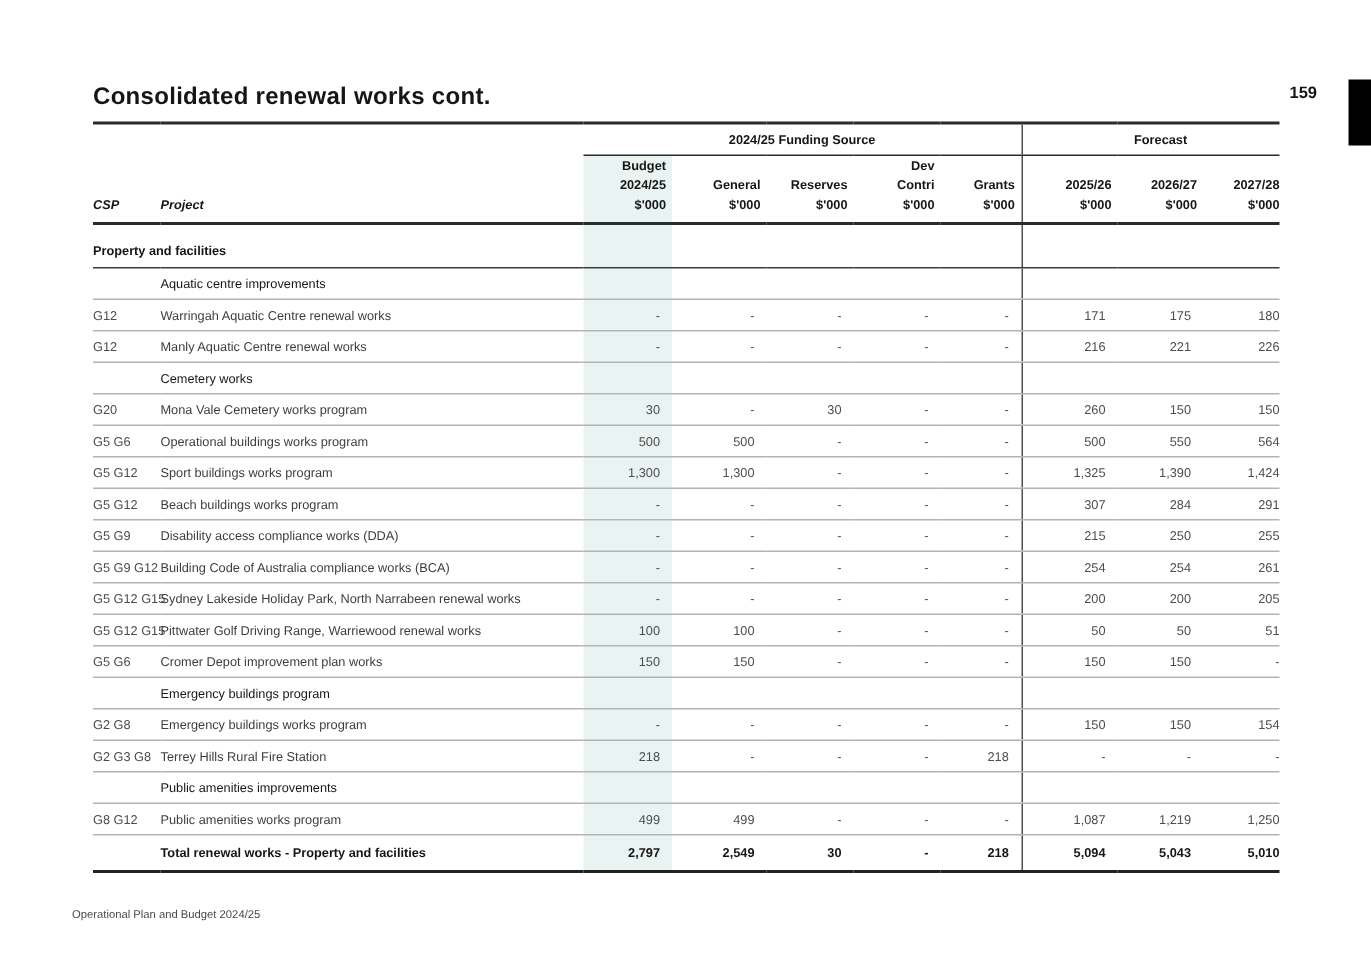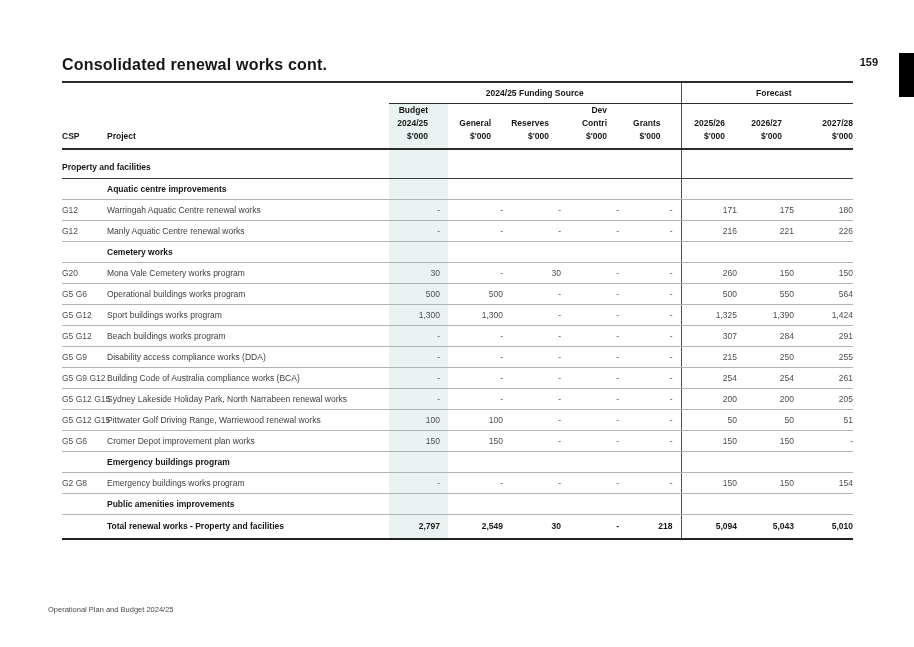--- a/index.html
+++ b/index.html
@@ -23,38 +23,38 @@
 
   th { font-weight:bold; color:#161616; }
   
   tr.group-row th { border-top:2px solid #2b2b2b; height:21px;
     font-size:8.5px; text-align:center; vertical-align:middle; }
   th.group-span { border-bottom:1.6px solid #2b2b2b; }
   th.group-forecast { border-left:1px solid #4f4f4f;padding-left:13px; }
   
   tr.colhead-row th { border-bottom:2.6px solid #2b2b2b; height:44px;
     vertical-align:bottom; padding-bottom:5px; line-height:13px; }
-  tr.colhead-row th.h-left { text-align:left; }
-  tr.colhead-row th.h-num { text-align:right; padding-right:20px; }
+  tr.colhead-row th.h-left { text-align:left;font-style:italic; }
+  tr.colhead-row th.h-num { text-align:right; padding-right:4px; }
   tr.colhead-row th.h-num.last { padding-right:0; }
   th span { display:block; }
 
   td { height:21px; vertical-align:middle; border-bottom:1px solid #b3b3b3;
     white-space:nowrap; overflow:visible; }
   .cell-csp { color:#4d4d4d; }
   .cell-project { color:#3d3d3d; }
   .cell-num { text-align:right; padding-right:8px; color:#4d4d4d; }
   .cell-num.last { padding-right:0; }
   .col-budget { background:#e9f4f2; }
   .col-y1 { border-left:1px solid #4f4f4f; }
 
   tr.row-section td { height:30px; border-bottom:1.2px solid #3c3c3c;
     vertical-align:bottom; padding-bottom:6px; }
   tr.row-section td.cell-label { font-weight:bold; color:#161616; }
-  tr.row-subsection td.cell-project { font-weight:bold; color:#161616; }
+  tr.row-subsection td.cell-project { font-weight:normal; color:#161616; }
   tr.row-total td { border-top:1.2px solid #3c3c3c;
     border-bottom:2.6px solid #222; height:24px; }
   tr.row-total td.cell-project, tr.row-total td.cell-num { font-weight:bold; color:#161616; }
 
   .footer-note { position:absolute; left:48px; top:605px; font-size:7.5px;
     color:#4a4a4a; }
 </style>
 </head>
 <body>
 
@@ -306,31 +306,55 @@
           <td class="cell-project">Emergency buildings works program</td>
           <td class="cell-num col-budget">-</td>
           <td class="cell-num col-general">-</td>
           <td class="cell-num col-reserves">-</td>
           <td class="cell-num col-dev">-</td>
           <td class="cell-num col-grants">-</td>
           <td class="cell-num col-y1">150</td>
           <td class="cell-num col-y2">150</td>
           <td class="cell-num col-y3 last">154</td>
         </tr>
+        <tr class="row-data">
+          <td class="cell-csp">G2 G3 G8</td>
+          <td class="cell-project">Terrey Hills Rural Fire Station</td>
+          <td class="cell-num col-budget">218</td>
+          <td class="cell-num col-general">-</td>
+          <td class="cell-num col-reserves">-</td>
+          <td class="cell-num col-dev">-</td>
+          <td class="cell-num col-grants">218</td>
+          <td class="cell-num col-y1">-</td>
+          <td class="cell-num col-y2">-</td>
+          <td class="cell-num col-y3 last">-</td>
+        </tr>
         <tr class="row-subsection">
           <td class="cell-csp"></td>
           <td class="cell-project">Public amenities improvements</td>
           <td class="cell-num col-budget"></td>
           <td class="cell-num col-general"></td>
           <td class="cell-num col-reserves"></td>
           <td class="cell-num col-dev"></td>
           <td class="cell-num col-grants"></td>
           <td class="cell-num col-y1"></td>
           <td class="cell-num col-y2"></td>
           <td class="cell-num col-y3 last"></td>
+        </tr>
+        <tr class="row-data">
+          <td class="cell-csp">G8 G12</td>
+          <td class="cell-project">Public amenities works program</td>
+          <td class="cell-num col-budget">499</td>
+          <td class="cell-num col-general">499</td>
+          <td class="cell-num col-reserves">-</td>
+          <td class="cell-num col-dev">-</td>
+          <td class="cell-num col-grants">-</td>
+          <td class="cell-num col-y1">1,087</td>
+          <td class="cell-num col-y2">1,219</td>
+          <td class="cell-num col-y3 last">1,250</td>
         </tr>
         <tr class="row-total">
           <td class="cell-csp"></td>
           <td class="cell-project">Total renewal works - Property and facilities</td>
           <td class="cell-num col-budget">2,797</td>
           <td class="cell-num col-general">2,549</td>
           <td class="cell-num col-reserves">30</td>
           <td class="cell-num col-dev">-</td>
           <td class="cell-num col-grants">218</td>
           <td class="cell-num col-y1">5,094</td>

